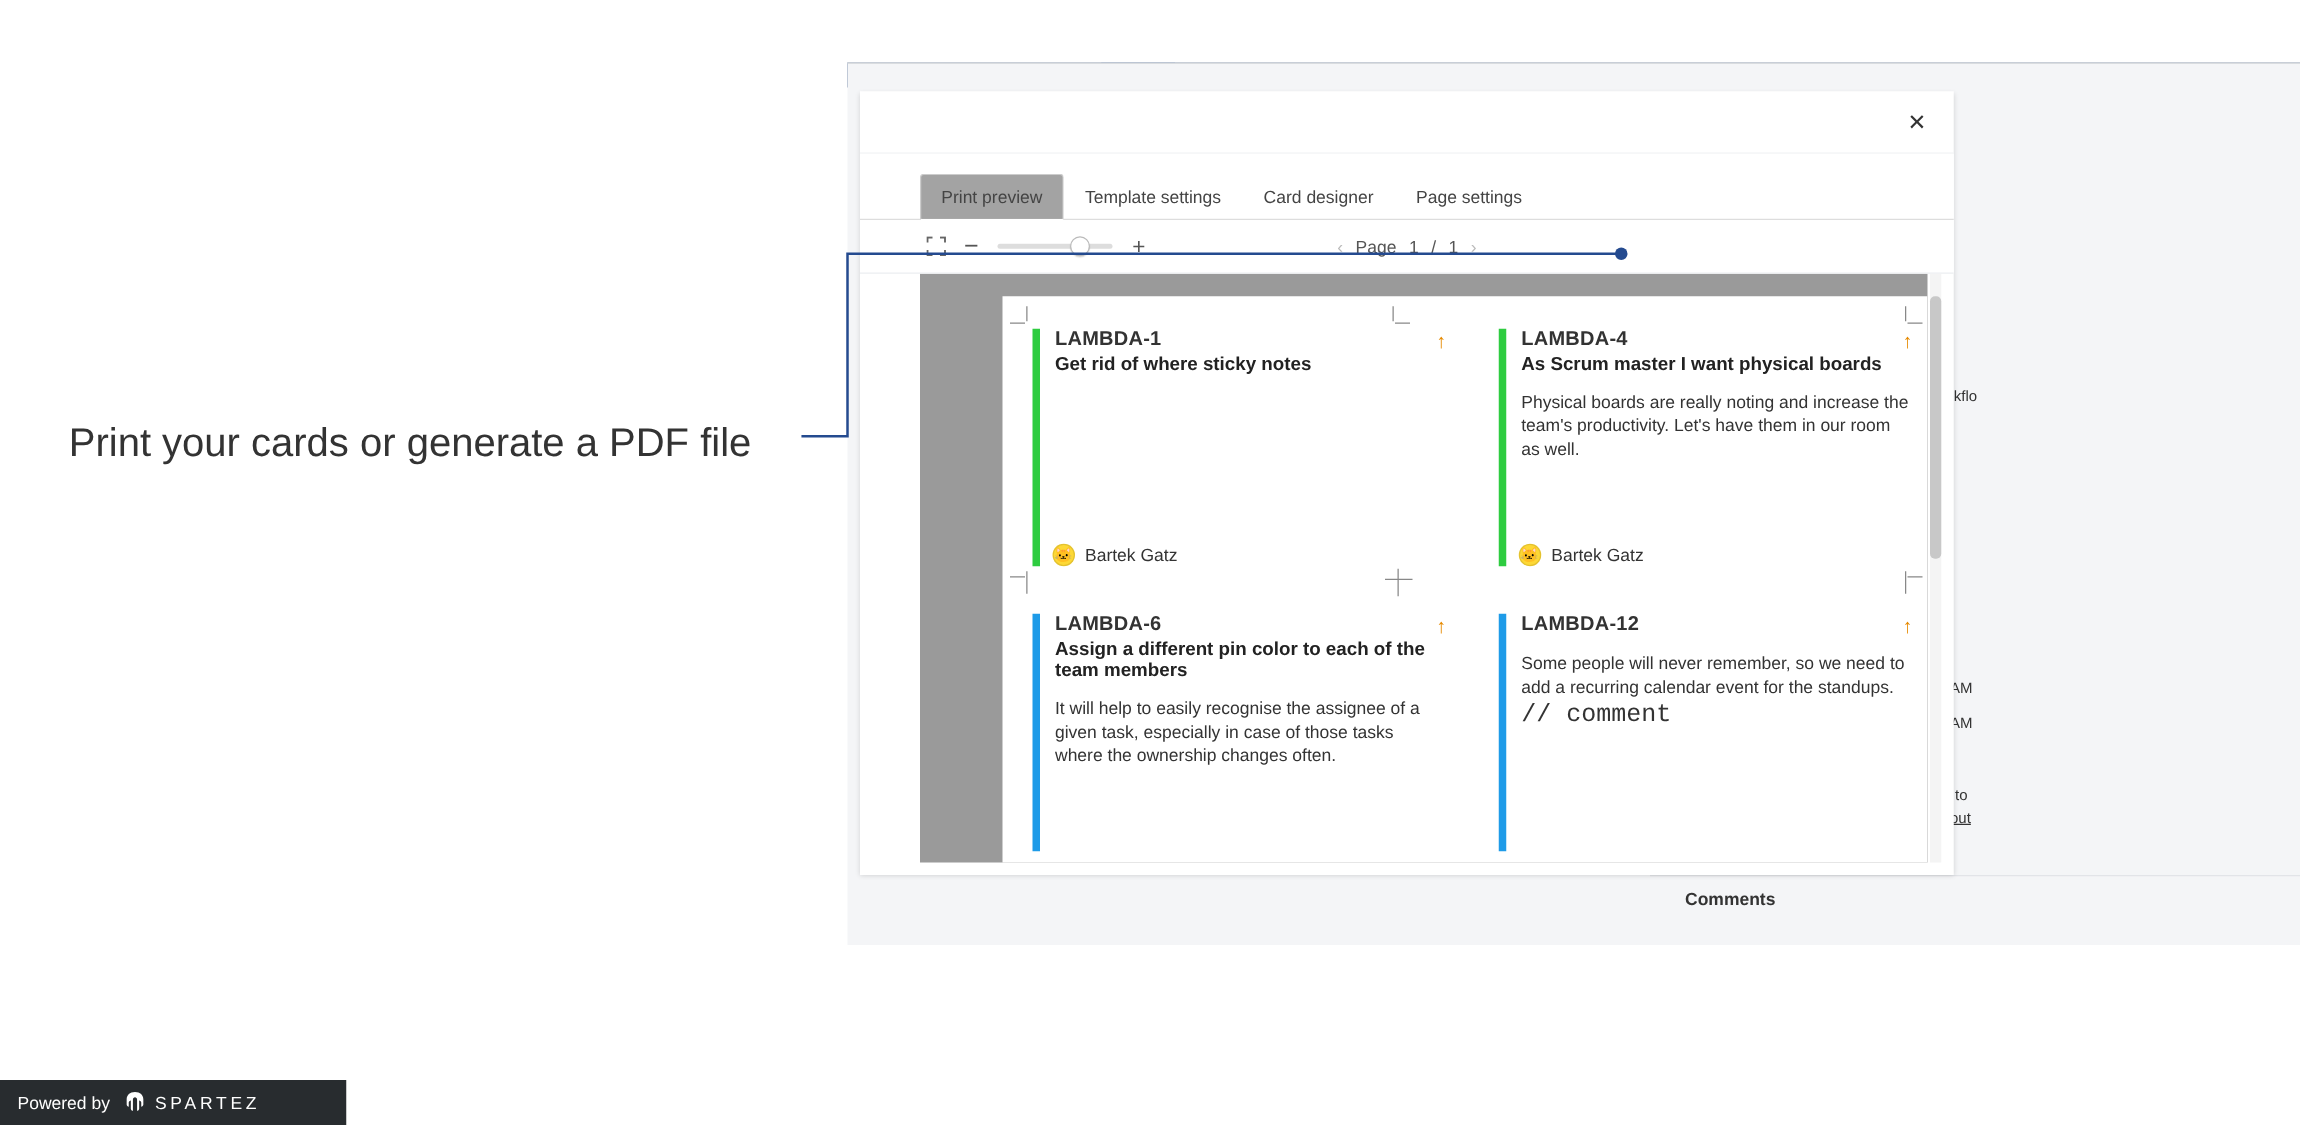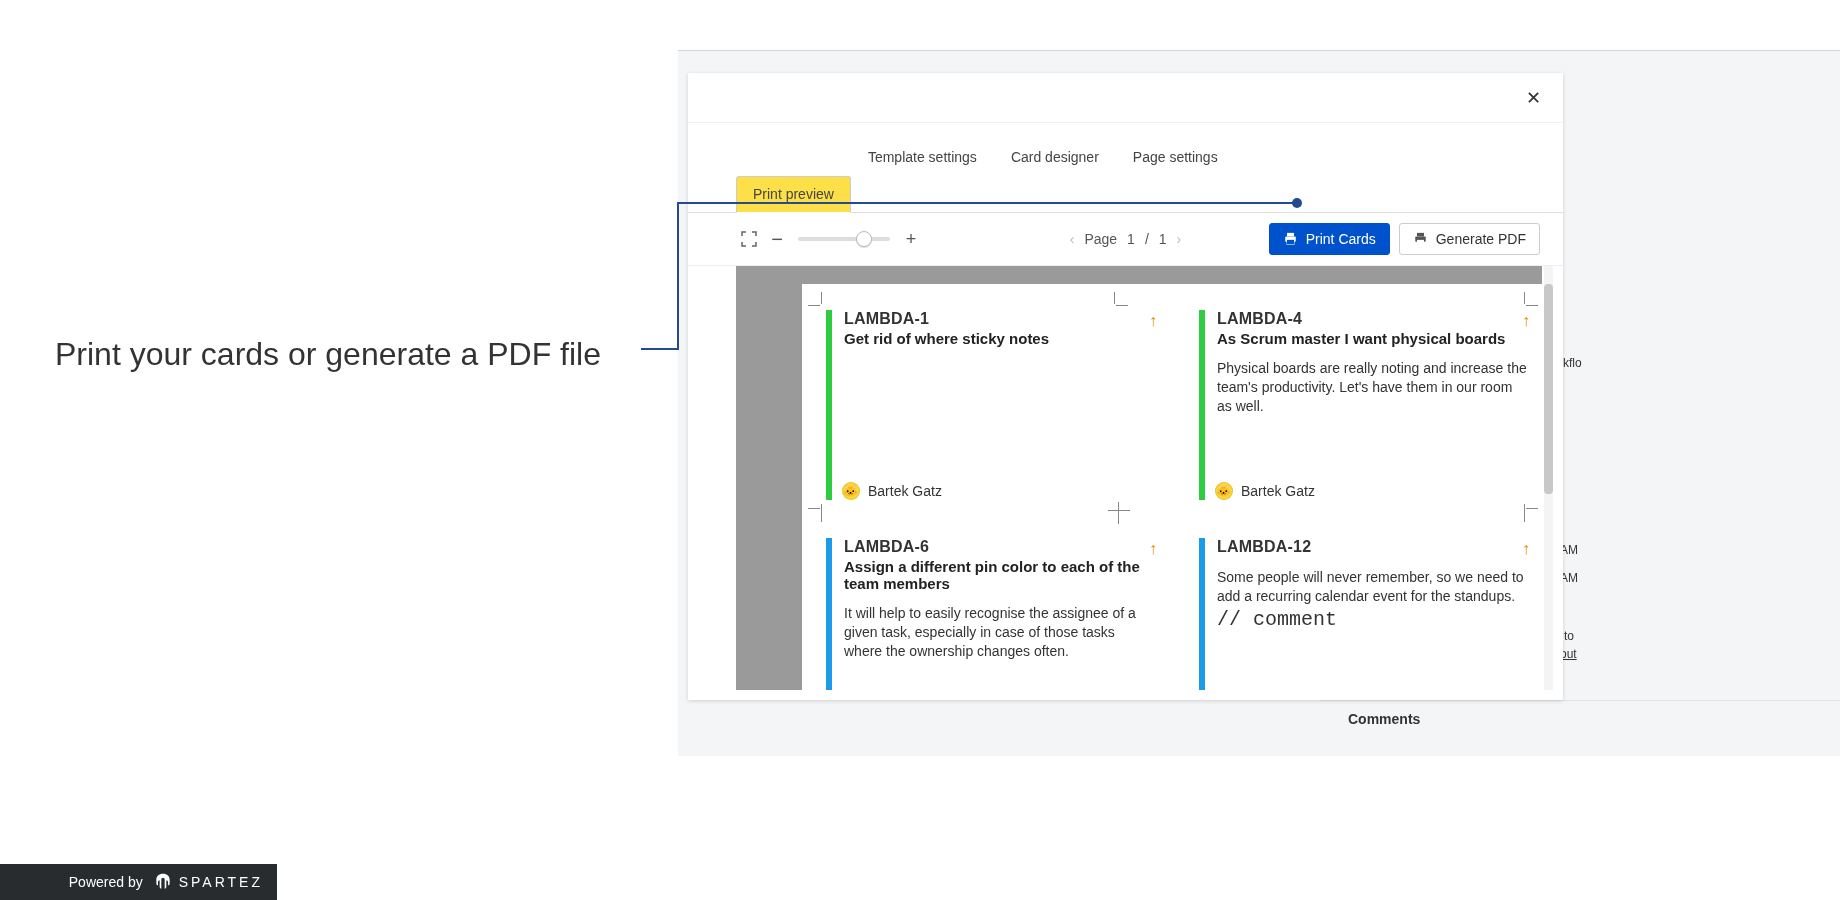--- a/index.html
+++ b/index.html
@@ -30,21 +30,20 @@
     width: 277px;
     height: 36px;
     background: #282c2f;
     color: #fff;
     display: flex;
     align-items: center;
     padding: 0 14px;
     font-size: 14px;
     font-weight: 300;
     letter-spacing: 3px;
-    justify-content: flex-end;
   }
   .powered .pb { letter-spacing: 0; margin-right: 10px; font-size: 14px; }
   .powered svg { margin-right: 6px; }
 
   
   .app {
     position: absolute;
     left: 678px;
     top: 50px;
     width: 1162px;
@@ -114,22 +113,21 @@
     color: #444;
     border: 1px solid transparent;
     cursor: pointer;
     position: relative;
     top: 1px;
   }
   .tab.active {
     border: 1px solid #ccc;
     border-bottom: 1px solid #fff;
     border-radius: 3px 3px 0 0;
-    background: #fde047;
-    margin-top: 37px;
+    background: #a3a3a3;
   }
 
   
   .toolbar {
     display: flex;
     align-items: center;
     padding: 10px 23px 10px 50px;
     gap: 6px;
     border-bottom: 1px solid #eceef1;
     background: #fff;
@@ -262,21 +260,21 @@
           <line x1="11.5" y1="11.5" x2="13" y2="13"></line>
           <line x1="3" y1="13" x2="4.5" y2="11.5"></line>
           <line x1="11.5" y1="4.5" x2="13" y2="3"></line>
         </g>
       </svg>
     <span class="caret" style="margin-left:1px;color:#9fb0cd;font-size:8px;">▾</span>
   </div>
 </div>
 
 <div class="app"></div>
-<div class="bg-snippets" style="left:1563px; top:310px;margin-top:46px;">kflo</div>
+<div class="bg-snippets" style="left:1563px; top:310px;">kflo</div>
 <div class="bg-snippets" style="left:1560px; top:543px;">AM</div>
 <div class="bg-snippets" style="left:1560px; top:571px;">AM</div>
 <div class="bg-snippets" style="left:1564px; top:629px;">to</div>
 <div class="bg-snippets" style="left:1560px; top:647px;text-decoration:underline;">out</div>
 
 <div class="bg-right">
   <span>Comments</span>
 </div>
 
 <div class="modal">
@@ -308,43 +306,20 @@
 
     <div class="pager">
       <span class="chev">‹</span>
       <span>Page</span>
       <span>1</span>
       <span>/</span>
       <span>1</span>
       <span class="chev">›</span>
     </div>
 
-    <div class="right">
-      <button class="btn primary">
-        <span class="bicon">
-          <svg width="15" height="14" viewBox="0 0 16 16" fill="#fff">
-              <rect x="4" y="1" width="8" height="4"></rect>
-              <rect x="2" y="5" width="12" height="6" rx="1"></rect>
-              <rect x="4" y="9" width="8" height="5" fill="#fff" stroke="#fff"></rect>
-              <rect x="4" y="9" width="8" height="5" fill="#0052cc"></rect>
-            </svg>
-        </span>
-        <span>Print Cards</span>
-      </button>
-      <button class="btn">
-        <span class="bicon">
-          <svg width="15" height="14" viewBox="0 0 16 16" fill="#555">
-              <rect x="4" y="1" width="8" height="4"></rect>
-              <rect x="2" y="5" width="12" height="6" rx="1"></rect>
-              <rect x="4" y="9" width="8" height="5" fill="#fff"></rect>
-            </svg>
-        </span>
-        <span>Generate PDF</span>
-      </button>
-    </div>
   </div>
 
   <div class="preview-wrap">
     <div class="preview-bg">
       <div class="paper">
 
         <div class="crop" style="left:6px; top:8px;">
           <div style="left:0;top:13px;width:12px;height:1px;"></div>
             <div style="left:13px;top:0;width:1px;height:12px;"></div>
         </div>

